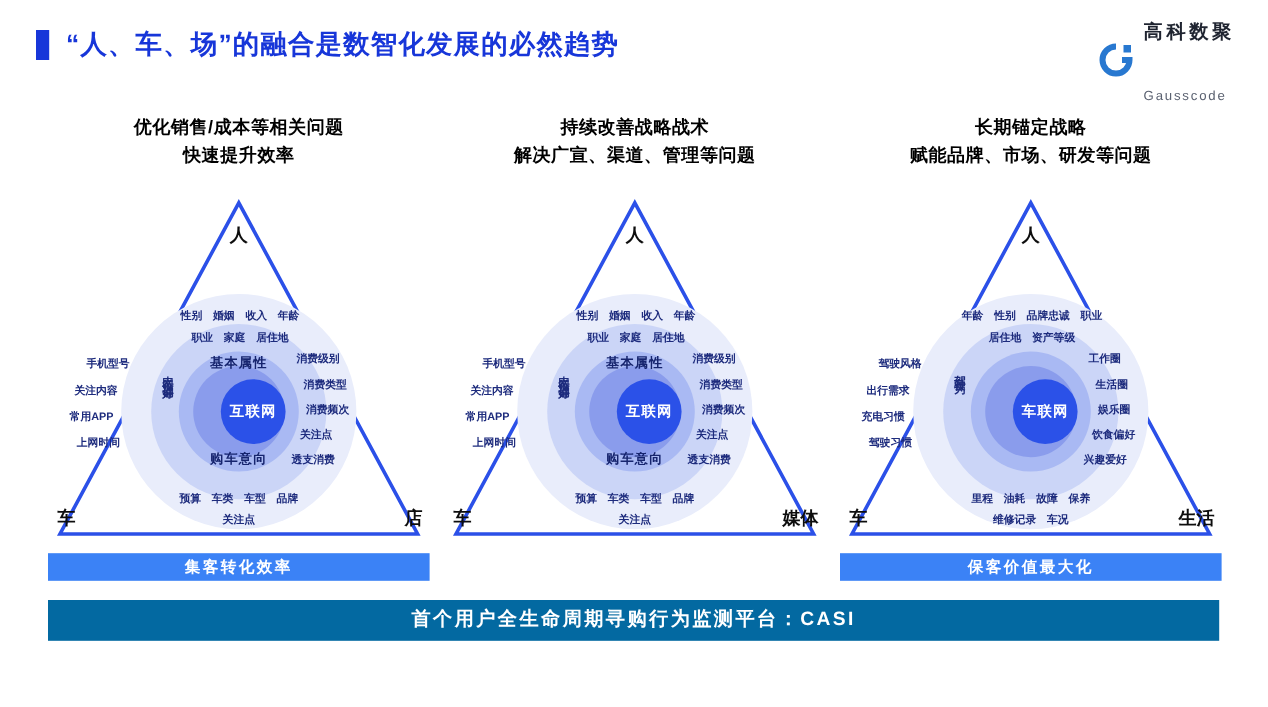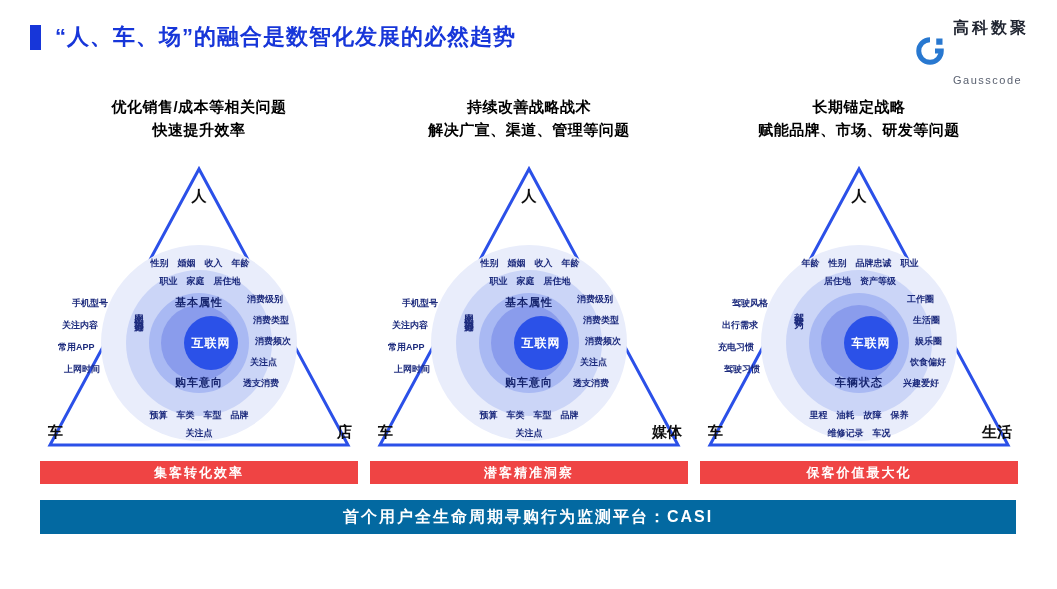--- a/index.html
+++ b/index.html
@@ -43,21 +43,21 @@
   .outer-left span:nth-child(2){margin-left:6px;}
   .outer-left span:nth-child(3){margin-left:2px;}
   .outer-left span:nth-child(4){margin-left:8px;}
   .ring-right{flex-direction:column;gap:8px;left:197px;top:130px;}
   .ring-right span:nth-child(1){margin-left:6px;}
   .ring-right span:nth-child(2){margin-left:12px;}
   .ring-right span:nth-child(3){margin-left:14px;}
   .ring-right span:nth-child(4){margin-left:9px;}
   .ring-right span:nth-child(5){margin-left:2px;}
   .outer-bottom{flex-wrap:wrap;justify-content:center;gap:5px 9px;left:90px;top:246px;width:130px;}
-  .col-bar{position:absolute;left:0;top:366px;width:100%;height:23px;background:#ef4444;color:#fff;
+  .col-bar{position:absolute;left:0;top:366px;width:100%;height:23px;background:#3b82f6;color:#fff;
       font-weight:bold;font-size:13px;text-align:center;line-height:23px;letter-spacing:2px;}
   .footer-bar{position:absolute;left:40px;right:41px;top:500px;height:34px;background:#0369a1;color:#fff;
       font-weight:bold;font-size:16px;text-align:center;line-height:34px;letter-spacing:2px;}
 </style>
 </head>
 <body>
 
 <div class="slide">
 
   <div class="header">
@@ -174,38 +174,36 @@
           <span>预算</span>
           <span>车类</span>
           <span>车型</span>
           <span>品牌</span>
           <span>关注点</span>
         </div>
       <div class="vertex apex">人</div>
       <div class="vertex bl">车</div>
       <div class="vertex br">媒体</div>
     </div>
-    <div class="col-bar">潜客精准洞察</div>
   </section>
 
   <section class="column col-3">
     <div class="col-heading">
       <div>长期锚定战略</div>
       <div>赋能品牌、市场、研发等问题</div>
     </div>
     <div class="triangle-wrap">
       <svg class="tri" width="310" height="288">
         <polygon points="155,6 6,282 304,282" fill="none" stroke="#2B50E8" stroke-width="3"></polygon>
       </svg>
       <div class="circle c1"></div>
       <div class="circle c2"></div>
       <div class="circle c3"></div>
       <div class="circle c3b"></div>
       <div class="circle c4">车联网</div>
-      <div class="ring-label ring-bottom">车辆状态</div>
       <div class="ring-left-vert">驾驶行为</div>
       <div class="tags outer-top">
           <span>年龄</span>
           <span>性别</span>
           <span>品牌忠诚</span>
           <span>职业</span>
           <span>居住地</span>
           <span>资产等级</span>
         </div>
       <div class="tags outer-left">

